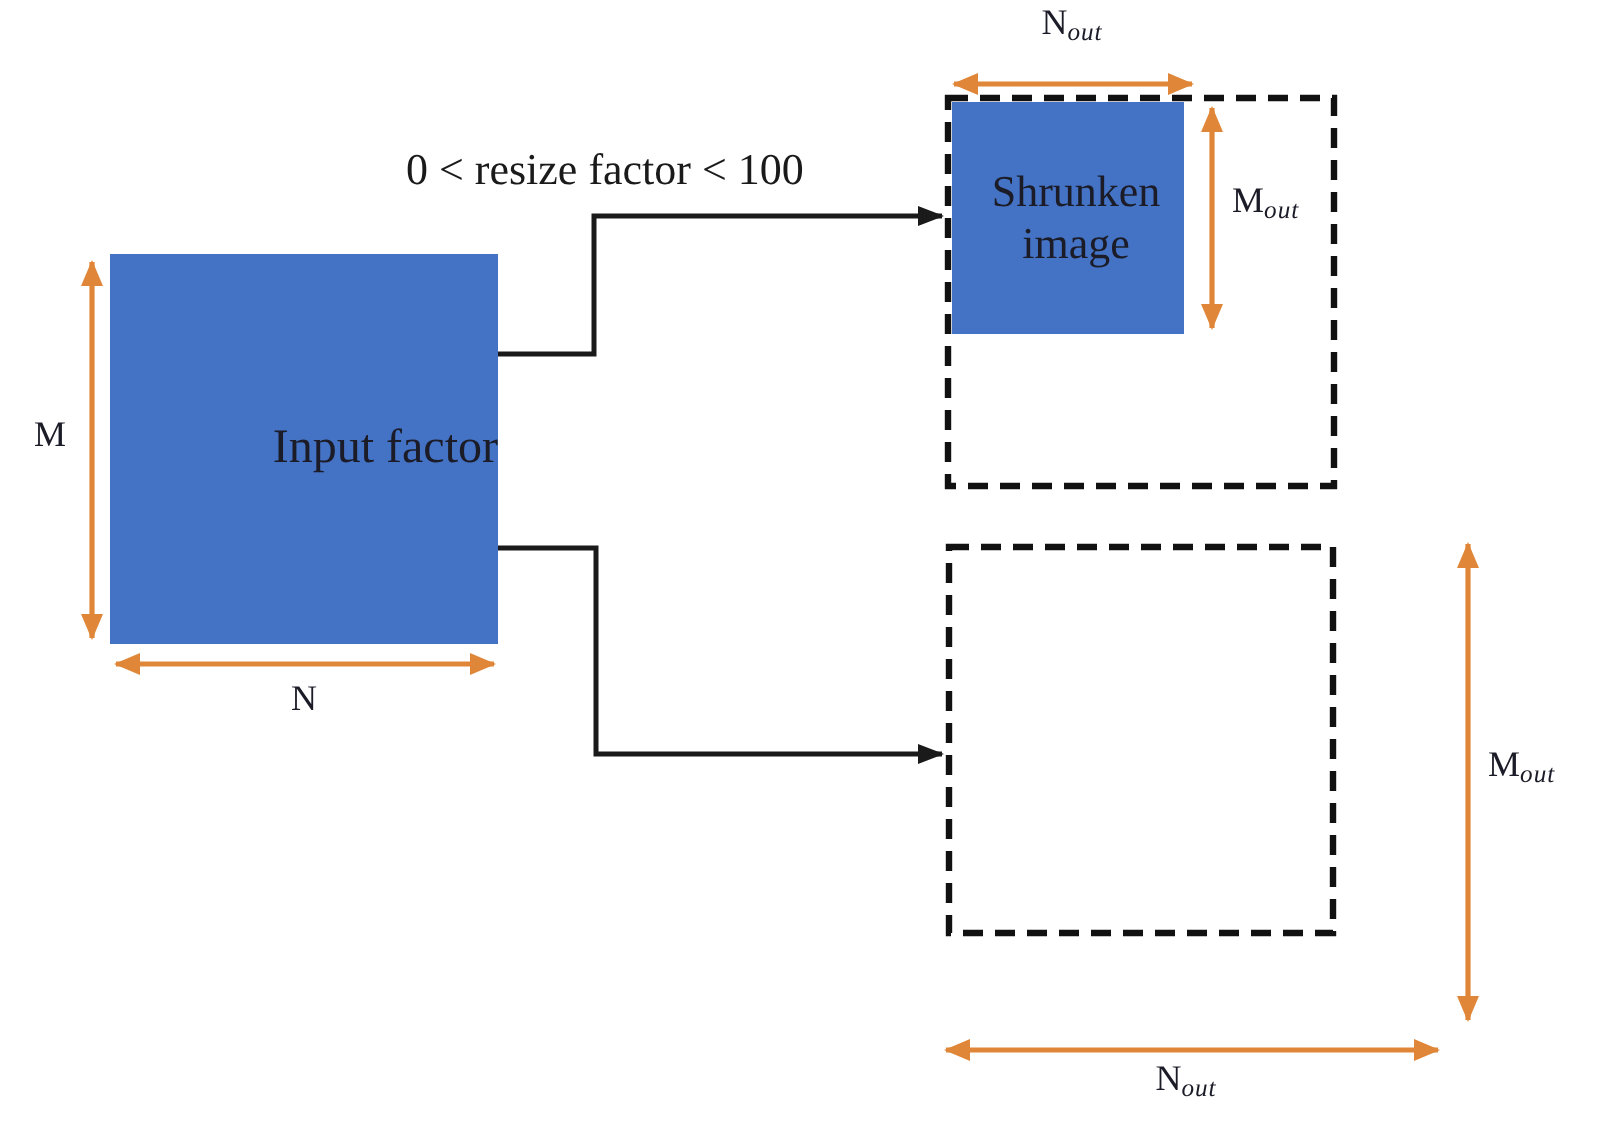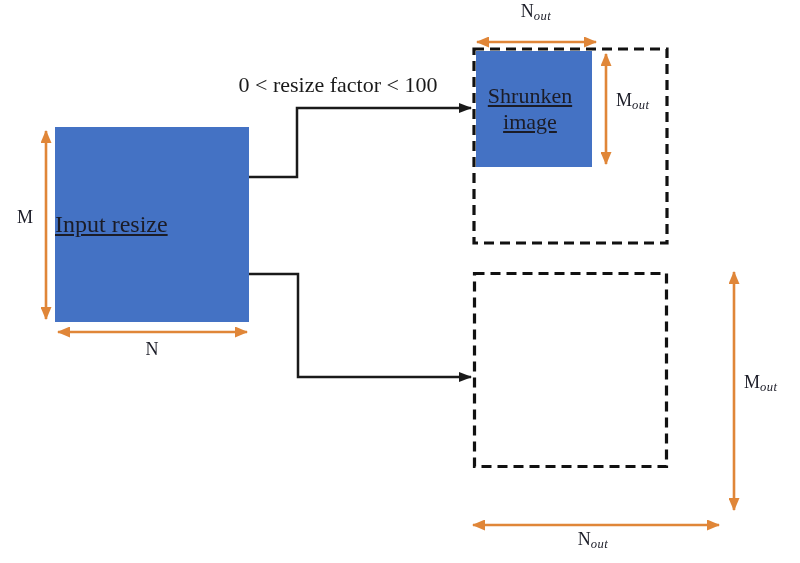--- a/index.html
+++ b/index.html
@@ -19,24 +19,23 @@
     width: 800px;
     height: 563px;
     background: #ffffff;
     overflow: hidden;
   }
   .blue-box {
     position: absolute;
     background: var(--box_fill);
     display: flex;
     align-items: center;
-    justify-content: flex-start;
+    justify-content: flex-end;
     text-align: center;
     color: var(--text_dark);
-    text-decoration: underline;
   }
   .box-label { line-height: 1.18; }
   #input-box  { left: 55px;  top: 127px; width: 194px; height: 195px; font-size: 24px; }
   #shrunken-box { left: 476px; top: 51px;  width: 116px; height: 116px; font-size: 22px; }
   #enlarged-box { left: 475px; top: 273px; width: 242px; height: 240px; font-size: 23px; }
   #shrunken-box .box-label { max-width: 108px; }
   #enlarged-box .box-label { max-width: 130px; }
 
   .dim-label {
     position: absolute;
@@ -54,21 +53,21 @@
   #label-n      { left: 122px; top: 339px; width: 60px; text-align: center; }
   #label-nout-shrunken { left: 491px; top: 1px;   width: 90px; text-align: center; }
   #label-mout-shrunken { left: 616px; top: 90px;  width: 70px; text-align: left; }
   #label-mout-enlarged { left: 744px; top: 372px; width: 70px; text-align: left; }
   #label-nout-enlarged { left: 548px; top: 529px; width: 90px; text-align: center; }
 
   .condition-label {
     position: absolute;
     font-size: 22px;
     color: var(--connector_black);
-    text-align: center;
+    text-align: left;
     white-space: nowrap;
   }
   #label-shrink-condition  { left: 203px; top: 72px;  width: 270px; }
   #label-enlarge-condition { left: 238px; top: 386px; width: 270px; }
 
   svg.overlay {
     position: absolute;
     left: 0; top: 0;
     width: 800px; height: 563px;
     pointer-events: none;
@@ -78,21 +77,21 @@
   .black-line  { stroke: var(--connector_black); stroke-width: 2.5; fill: none; }
   .black-head  { fill: var(--connector_black); }
   .dashed-rect { stroke: var(--dash_black); stroke-width: 3.2; fill: none; stroke-dasharray: 10 6; }
 </style>
 </head>
 <body>
 
 <div class="canvas">
 
   <div class="blue-box" id="input-box">
-    <span class="box-label">Input resize</span>
+    <span class="box-label">Input factor</span>
   </div>
 
   <div class="blue-box" id="shrunken-box">
     <span class="box-label">Shrunken image</span>
   </div>
 
 
   <div class="dim-label" id="label-m"><span>M</span></div>
 
   <div class="dim-label" id="label-n"><span>N</span></div>

